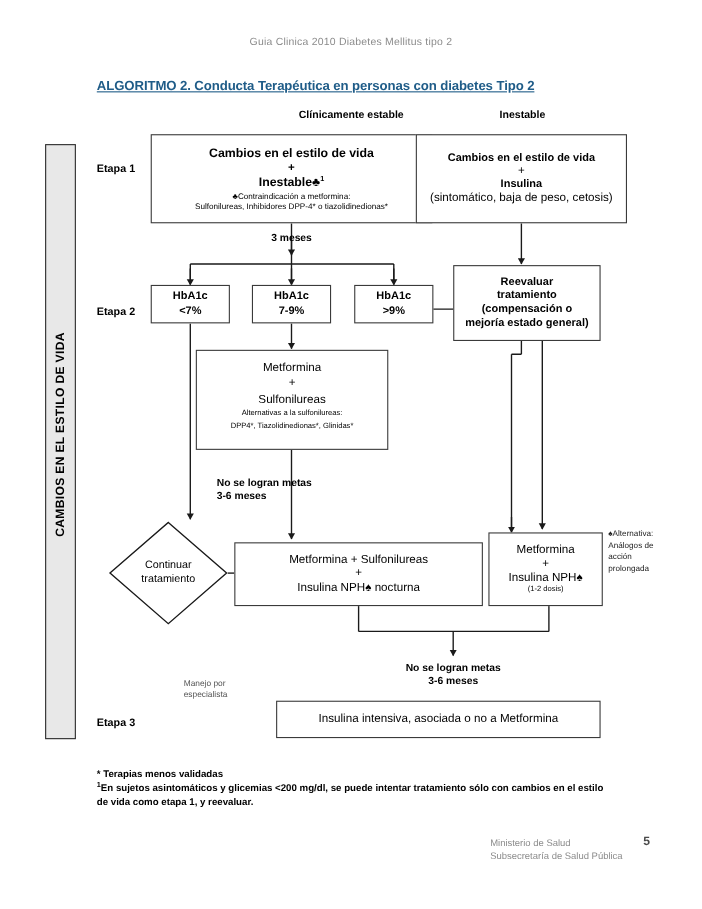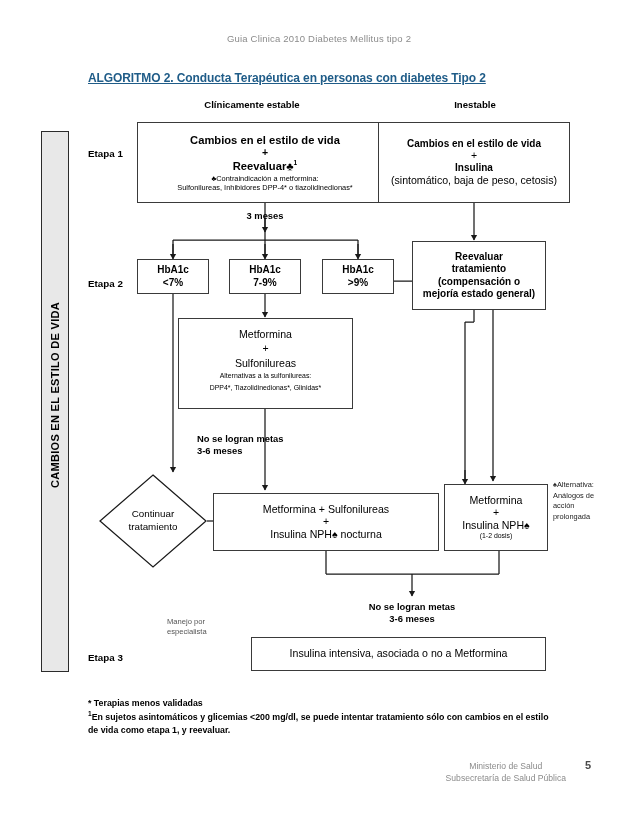--- a/index.html
+++ b/index.html
@@ -80,37 +80,37 @@
   }
 
   .footnotes {
     position:absolute; left:88px; top:697px; width:470px;
     font-size:8.8px; font-weight:bold; line-height:1.42;
   }
   .sup { font-size:6.6px; vertical-align:super; font-weight:bold; }
 
   .footer {
     position:absolute; right:72px; top:760px;
-    text-align:center; font-size:8.6px; color:#8b8b8b; line-height:1.45;
+    text-align:left; font-size:8.6px; color:#8b8b8b; line-height:1.45;
   }
   .pageno {
     position:absolute; right:47px; top:759px;
     font-size:11px; font-weight:bold; color:#4a4a4a;
   }
   svg { position:absolute; inset:0; pointer-events:none; }
 </style>
 </head>
 <body>
 
 <div id="canvas">
 
   <div class="doc-header">Guia Clinica 2010 Diabetes Mellitus tipo 2</div>
   <div class="algo-title">ALGORITMO 2. Conducta Terapéutica en personas con diabetes Tipo 2</div>
 
-  <div class="colhead" style="left:137px; top:99px; width:230px;">Clínicamente estable</div>
+  <div class="colhead" style="left:137px; top:99px; width:230px;text-align:right;">Clínicamente estable</div>
   <div class="colhead" style="left:380px; top:99px; width:190px;">Inestable</div>
 
   <div class="sidebar">
     <div class="sidebar-label">CAMBIOS EN EL ESTILO DE VIDA</div>
   </div>
 
   <div class="etapa" style="left:88px; top:148px;">Etapa 1</div>
   <div class="etapa" style="left:88px; top:278px;">Etapa 2</div>
   <div class="etapa" style="left:88px; top:652px;">Etapa 3</div>
 
@@ -144,21 +144,21 @@
       <path d="M207,521 L213,521"></path>
 
       <path d="M326,551 L326,574 M326,574 L499,574 M499,551 L499,574"></path>
       <path d="M412,574 L412,596" marker-end="url(#ah)"></path>
     </g>
   </svg>
 
   <div class="box" style="left:137px; top:122px; width:256px; height:81px;">
     <span class="t-lg ln">Cambios en el estilo de vida</span>
     <span class="plus ln">+</span>
-    <span class="t-lg ln" style="position:relative;"><span>Reevaluar♣</span><span class="sup">1</span></span>
+    <span class="t-lg ln" style="position:relative;"><span>Inestable♣</span><span class="sup">1</span></span>
     <span class="t-sm ln" style="margin-top:1px;">♣Contraindicación a metformina:</span>
     <span class="t-sm ln">Sulfonilureas, Inhibidores DPP-4* o tiazolidinedionas*</span>
   </div>
 
   <div class="box" style="left:378px; top:122px; width:192px; height:81px;">
     <span class="t-md ln">Cambios en el estilo de vida</span>
     <span class="plus-n ln">+</span>
     <span class="t-md ln">Insulina</span>
     <span class="t-reg ln">(sintomático, baja de peso, cetosis)</span>
   </div>

